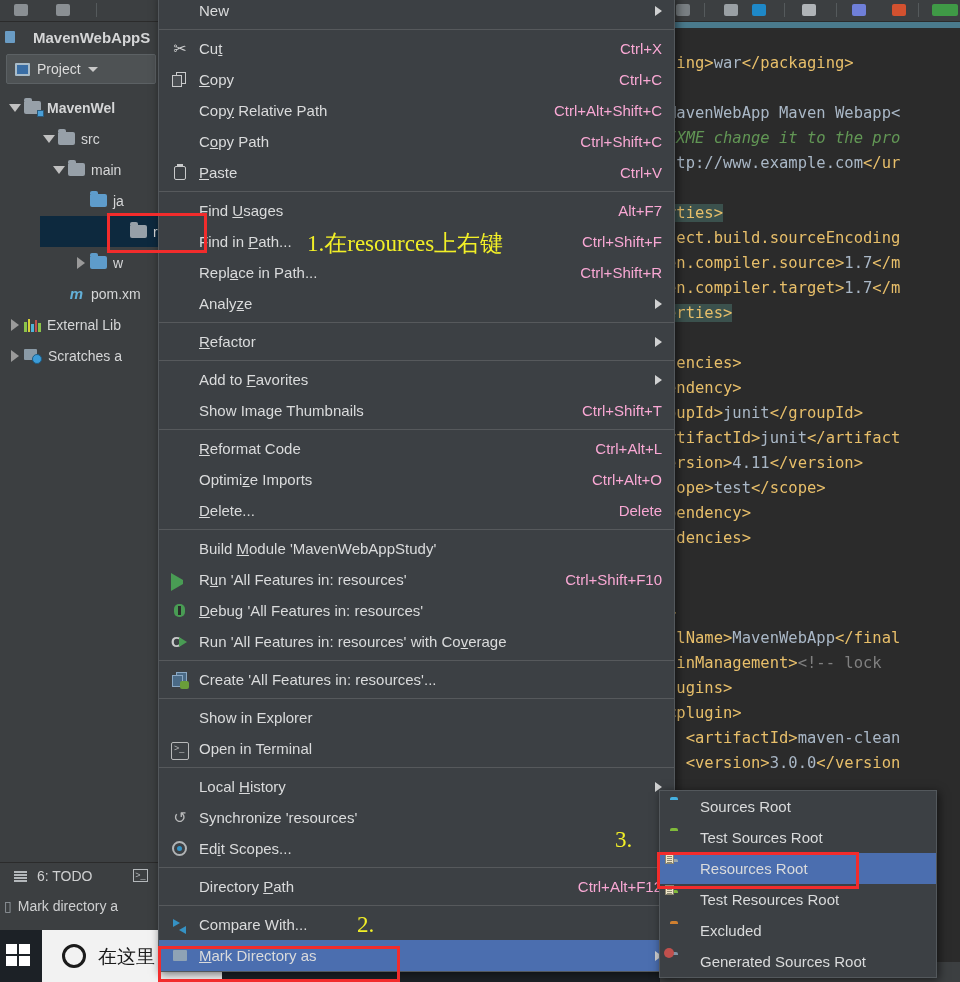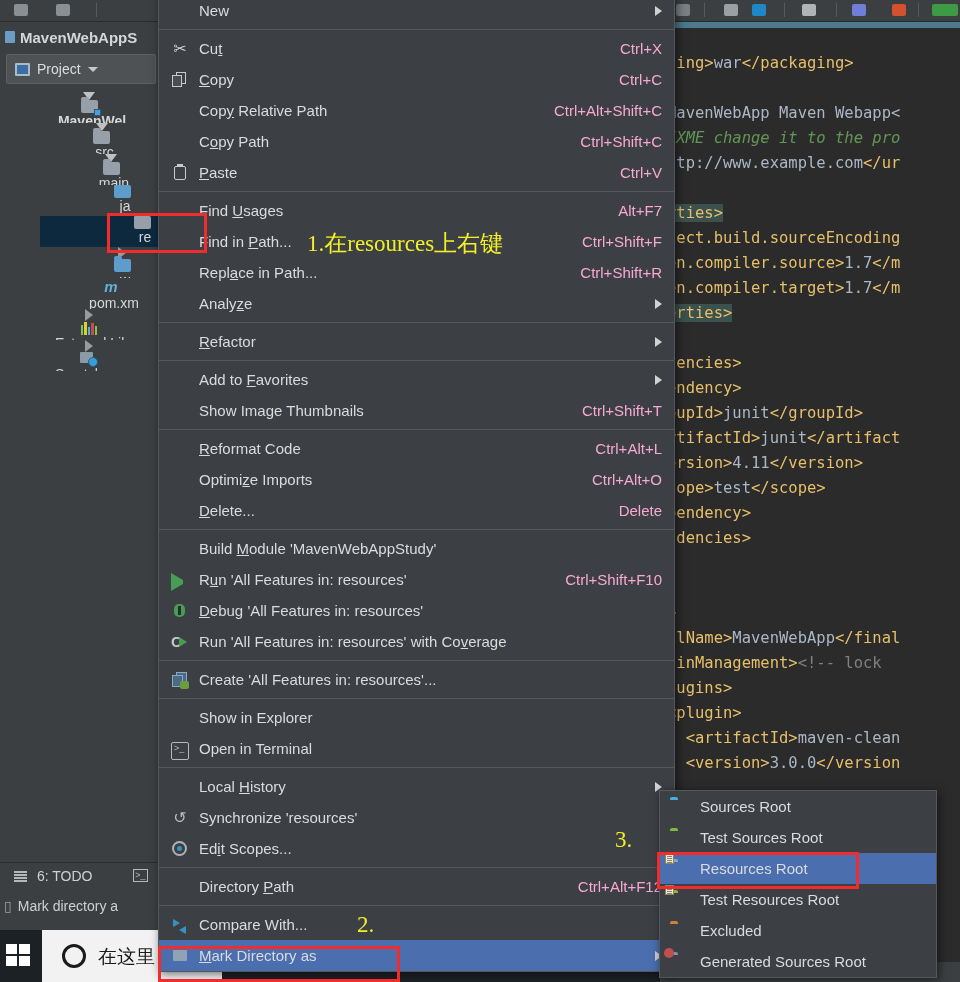--- a/index.html
+++ b/index.html
@@ -18,37 +18,37 @@
   .tb-ico{ position:absolute; top:4px; width:14px; height:12px; border-radius:2px; }
   .tb-sep{ position:absolute; top:3px; width:1px; height:14px; background:#555a5c; }
 
   
   .proj-panel{
     position:absolute; left:0; top:22px; width:172px; height:840px;
     background:#3c3f41;
   }
   .proj-title{
     position:absolute; left:0; top:22px; width:172px; height:30px;
-    display:flex; align-items:center; gap:5px; padding-left:5px;
+    display:flex; align-items:center; gap:18px; padding-left:5px;
     color:#d5d6d7; font-size:15px; font-weight:bold;
   }
   .proj-title .sq{ width:10px;height:12px;background:#6a9cc4;border-radius:1px;flex:none;}
   .proj-tab{
     position:absolute; left:6px; top:54px; width:150px; height:30px;
     background:#4e5254; border:1px solid #5c6164; border-radius:2px;
     display:flex; align-items:center; gap:7px; padding-left:8px;
     color:#dcdcdc; font-size:14px;
   }
   .proj-tab .mini{
     width:15px;height:13px;border:2px solid #a9bcc9;background:#3a6ea5;border-radius:1px;flex:none;
   }
   .caret-dn{ width:0;height:0;border-left:5px solid transparent;border-right:5px solid transparent;border-top:5px solid #c8c8c8; }
 
   .tree{ position:absolute; left:0; top:92px; width:172px; font-size:14px; color:#d5d6d7;}
-  .trow{ position:relative; height:31px; display:flex; align-items:center; white-space:nowrap; overflow:hidden;flex-direction:column;}
+  .trow{ position:relative; height:31px; display:flex; align-items:center; white-space:nowrap; overflow:hidden;}
   .trow.sel{ background:#0d293e; }
   .tw{ width:18px; flex:none; display:flex; align-items:center; justify-content:center;}
   .tri-dn{ width:0;height:0;border-left:6px solid transparent;border-right:6px solid transparent;border-top:8px solid #c0c0c0;}
   .tri-rt{ width:0;height:0;border-top:6px solid transparent;border-bottom:6px solid transparent;border-left:8px solid #9a9a9a;}
   .folder{ position:relative; width:17px;height:13px;flex:none; border-radius:1px 2px 2px 2px; }
   .folder.grey{ background:#97a0a8; }
   .folder.blue{ background:#5e9ccb; }
   .folder::before{content:"";position:absolute;left:0;top:-3px;width:8px;height:3px;border-radius:2px 2px 0 0;background:inherit;}
   .folder .badge{position:absolute;right:-3px;bottom:-3px;width:7px;height:7px;background:#4a9fd8;border:1px solid #2a5a7a;}
   .tlabel{ margin-left:6px; }
@@ -211,21 +211,21 @@
   <div class="tree" id="tree">
       <div class="trow" style="padding-left: 6px;">
         <span class="tw">
           <span class="tri-dn"></span>
         </span>
         <span class="folder grey">
           <span class="badge"></span>
         </span>
         <span class="tlabel b">MavenWel</span>
       </div>
-      <div class="trow" style="padding-left: 31px;">
+      <div class="trow" style="padding-left: 40px;">
         <span class="tw">
           <span class="tri-dn"></span>
         </span>
         <span class="folder grey"></span>
         <span class="tlabel">src</span>
       </div>
       <div class="trow" style="padding-left: 50px;">
         <span class="tw">
           <span class="tri-dn"></span>
         </span>

